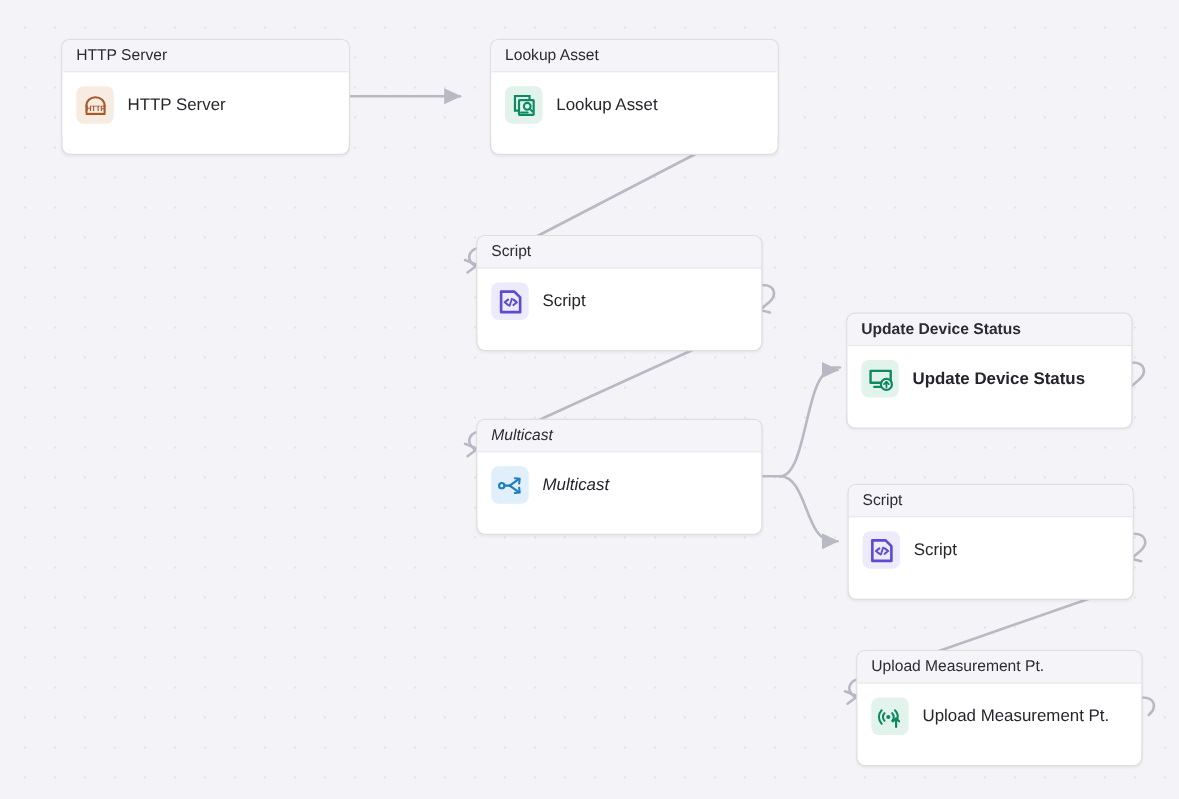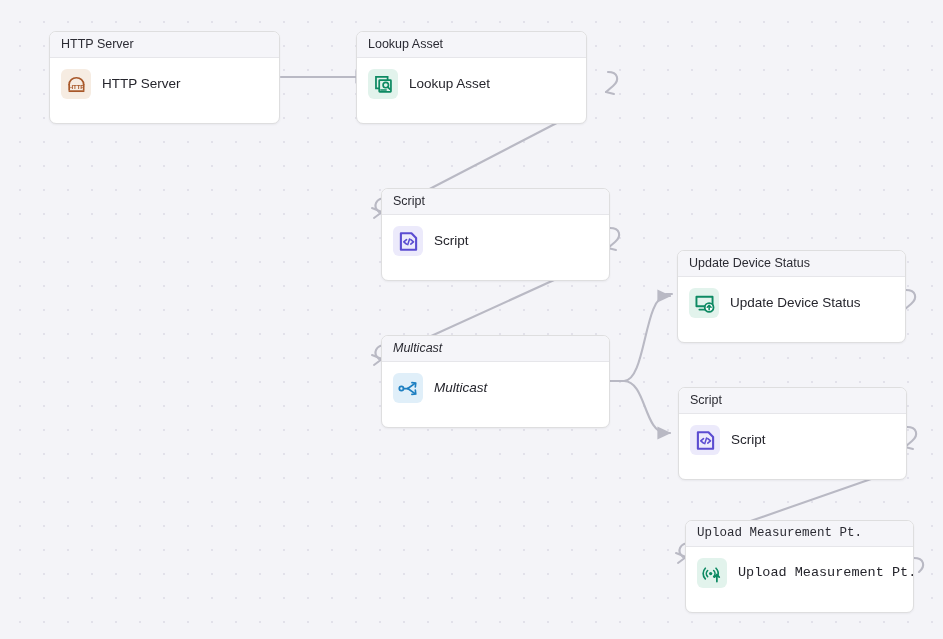--- a/index.html
+++ b/index.html
@@ -147,21 +147,21 @@
           <path d="M3.6 12.2 C 3.6 7.4 7.4 4.3 11.9 4.3 C 16.4 4.3 20.2 7.4 20.2 12.2" fill="none" stroke="#a8582a" stroke-width="1.9" stroke-linecap="round"></path>
           <path d="M3.6 12.2 L 3.6 18.2 M20.2 12.2 L 20.2 18.2" fill="none" stroke="#a8582a" stroke-width="1.9" stroke-linecap="round"></path>
           <rect x="3" y="18.6" width="18" height="2" fill="#a8582a"></rect>
           <text x="12" y="16.6" text-anchor="middle" font-family="'Liberation Sans', sans-serif" font-size="7.1" font-weight="bold" fill="#a8582a" letter-spacing="-0.2">HTTP</text>
         </svg>
       </span>
       <span class="node-label">HTTP Server</span>
     </div>
   </div>
 
-  <div class="node" style="left:336px; top:31px; width:231px; height:93px;">
+  <div class="node" style="left:372px; top:31px; width:231px; height:93px;">
     <div class="node-header">
       <span class="node-title">Lookup Asset</span>
     </div>
     <div class="node-body">
       <span class="icon-tile" style="background:#e2f3ec;">
         <svg width="21" height="21" viewBox="0 0 24 24">
           <path d="M3.4 3.2 h13.3 v3.3 M3.4 3.2 v13.3 h3.2" fill="none" stroke="#0e8a63" stroke-width="2" stroke-linecap="square"></path>
           <rect x="7.1" y="7" width="13.4" height="13.4" rx="0.6" fill="none" stroke="#0e8a63" stroke-width="2"></rect>
           <circle cx="14.6" cy="12.6" r="3.1" fill="none" stroke="#0e8a63" stroke-width="1.9"></circle>
           <path d="M16.9 14.9 L 19.3 17.3" stroke="#0e8a63" stroke-width="1.9" stroke-linecap="round"></path>
@@ -201,21 +201,21 @@
           <path d="M11.2 12 L 19.4 6.1" fill="none" stroke="#1d7fc1" stroke-width="2" stroke-linecap="round"></path>
           <path d="M11.2 12 L 19.4 17.9" fill="none" stroke="#1d7fc1" stroke-width="2" stroke-linecap="round"></path>
           <path d="M15.9 5.2 L 20.3 5.7 L 19.8 10.1" fill="none" stroke="#1d7fc1" stroke-width="1.9" stroke-linecap="round" stroke-linejoin="round"></path>
           <path d="M15.9 18.8 L 20.3 18.3 L 19.8 13.9" fill="none" stroke="#1d7fc1" stroke-width="1.9" stroke-linecap="round" stroke-linejoin="round"></path>
         </svg>
       </span>
       <span class="node-label">Multicast</span>
     </div>
   </div>
 
-  <div class="node" style="left:657px; top:250px; width:229px; height:93px;">
+  <div class="node" style="left:657px; top:250px; width:229px; height:93px;font-weight:bold;">
     <div class="node-header">
       <span class="node-title">Update Device Status</span>
     </div>
     <div class="node-body">
       <span class="icon-tile" style="background:#e2f3ec;">
         <svg width="21" height="21" viewBox="0 0 24 24">
           <path d="M2.8 4.2 h18.4 v10.9 h-18.4 z" fill="none" stroke="#0e8a63" stroke-width="2.2" stroke-linejoin="round"></path>
           <path d="M6.1 18.9 h11.8" stroke="#0e8a63" stroke-width="2" stroke-linecap="round"></path>
           <circle cx="17.3" cy="16.6" r="5" fill="#ffffff" stroke="#0e8a63" stroke-width="2.1"></circle>
           <path d="M17.3 19.2 L 17.3 14.2 M15.1 16.3 L 17.3 14.1 L 19.5 16.3" fill="none" stroke="#0e8a63" stroke-width="1.8" stroke-linecap="round" stroke-linejoin="round"></path>
@@ -235,21 +235,21 @@
           <path d="M3.3 2.6 h12.1 l5.3 5.3 v13.5 h-17.4 z" fill="none" stroke="#5b4cd1" stroke-width="2.4" stroke-linejoin="round"></path>
           <path d="M9.7 9.9 L 6.6 12.4 L 9.7 14.9" fill="none" stroke="#5b4cd1" stroke-width="1.9" stroke-linecap="round" stroke-linejoin="round"></path>
           <path d="M14.6 9.9 L 17.7 12.4 L 14.6 14.9" fill="none" stroke="#5b4cd1" stroke-width="1.9" stroke-linecap="round" stroke-linejoin="round"></path>
           <path d="M13.2 9.2 L 11.1 15.6" fill="none" stroke="#5b4cd1" stroke-width="1.7" stroke-linecap="round"></path>
         </svg>
       </span>
       <span class="node-label">Script</span>
     </div>
   </div>
 
-  <div class="node" style="left:665px; top:520px; width:229px; height:93px;font-family:Liberation Mono, monospace;">
+  <div class="node" style="left:665px; top:520px; width:229px; height:93px;">
     <div class="node-header">
       <span class="node-title">Upload Measurement Pt.</span>
     </div>
     <div class="node-body">
       <span class="icon-tile" style="background:#e2f3ec;">
         <svg width="21" height="21" viewBox="0 0 24 24">
           <circle cx="9.9" cy="12.1" r="1.9" fill="#0e8a63"></circle>
           <path d="M6.4 15.6 A 5 5 0 0 1 6.4 8.6" fill="none" stroke="#0e8a63" stroke-width="1.9" stroke-linecap="round"></path>
           <path d="M13.4 8.6 A 5 5 0 0 1 13.4 15.6" fill="none" stroke="#0e8a63" stroke-width="1.9" stroke-linecap="round"></path>
           <path d="M3.8 18.2 A 8.7 8.7 0 0 1 3.8 6.0" fill="none" stroke="#0e8a63" stroke-width="1.9" stroke-linecap="round"></path>

